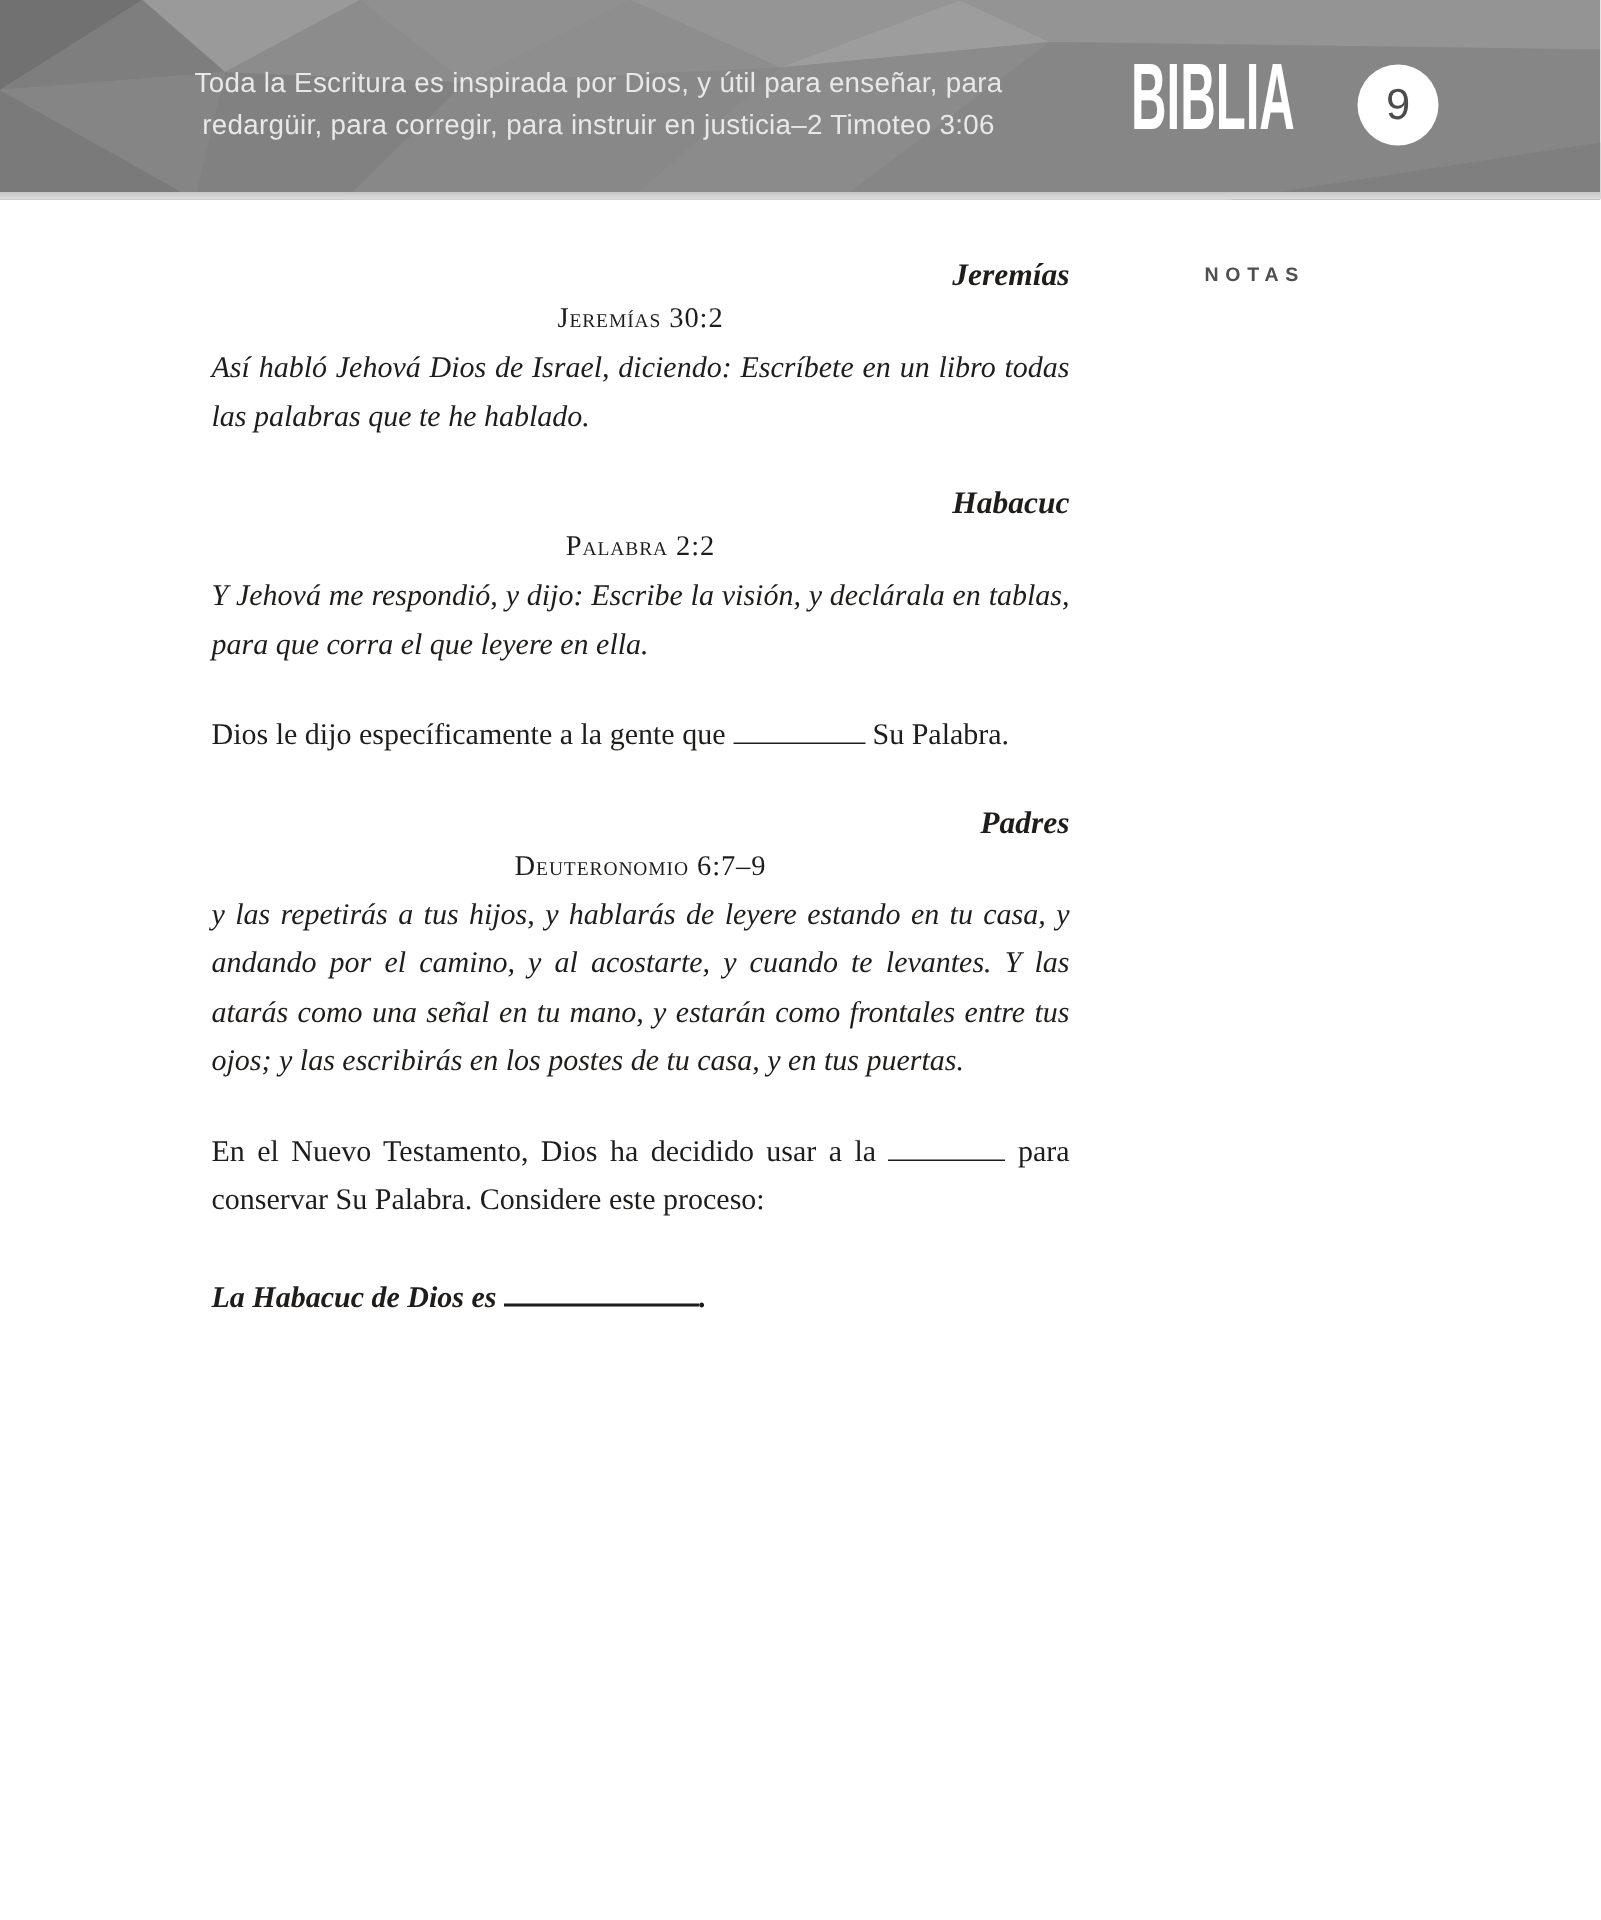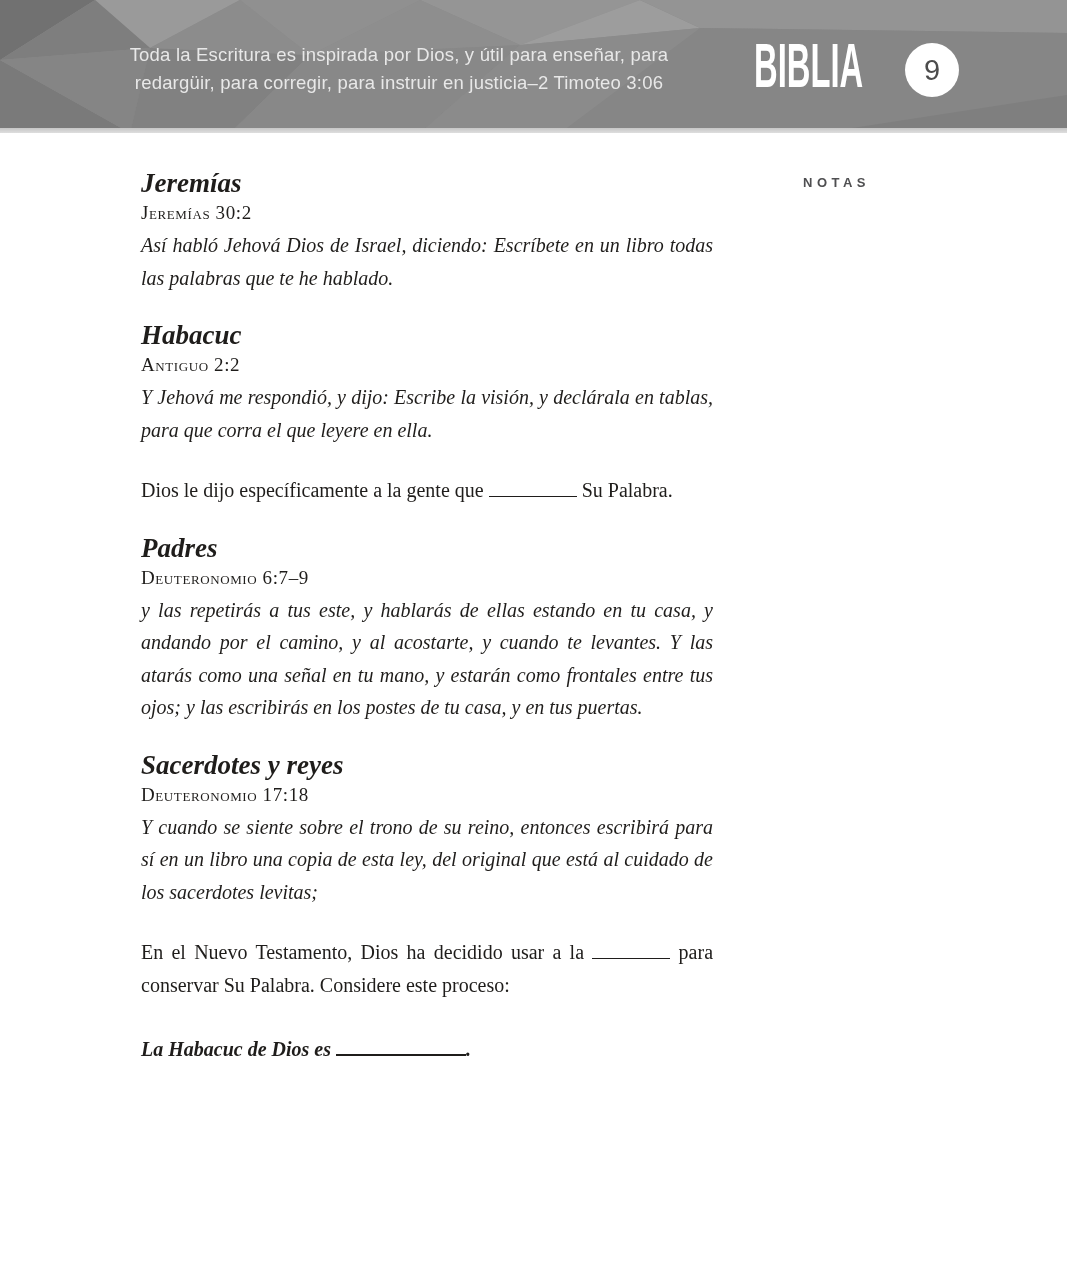--- a/index.html
+++ b/index.html
@@ -58,27 +58,28 @@
   }
 
   
   .main-col{
     position:absolute;left:141px;top:170px;width:572px;
     font-size:20px;
   }
   .section{margin:0 0 28px 0;}
   .sec-heading{
     font-weight:700;font-style:italic;
-    font-size:27px;line-height:27px;margin:0;
+    font-size:21px;line-height:27px;margin:0;text-align:right;
   }
   .sec-ref{
     font-variant:small-caps;
     font-size:19px;line-height:27px;
     letter-spacing:0.6px;
     margin:2px 0 0 0;
+    text-align:center;
   }
   .sec-quote{
     font-style:italic;
     line-height:32.5px;
     text-align:justify;
     margin:3px 0 0 0;
   }
   .para{
     line-height:32.5px;
     text-align:justify;
@@ -148,39 +149,34 @@
   <main class="main-col">
 
     <section class="section">
       <h3 class="sec-heading">Jeremías</h3>
       <div class="sec-ref">Jeremías 30:2</div>
       <p class="sec-quote">Así habló Jehová Dios de Israel, diciendo: Escríbete en un libro todas las palabras que te he hablado.</p>
     </section>
 
     <section class="section">
       <h3 class="sec-heading">Habacuc</h3>
-      <div class="sec-ref">Antiguo 2:2</div>
+      <div class="sec-ref">Palabra 2:2</div>
       <p class="sec-quote">Y Jehová me respondió, y dijo: Escribe la visión, y declárala en tablas, para que corra el que leyere en ella.</p>
     </section>
 
     <p class="fill-para"><span>Dios le dijo específicamente a la gente que</span>
       <span class="blank blank-a"></span>
       <span>Su Palabra.</span></p>
 
     <section class="section">
       <h3 class="sec-heading">Padres</h3>
       <div class="sec-ref">Deuteronomio 6:7–9</div>
-      <p class="sec-quote">y las repetirás a tus este, y hablarás de ellas estando en tu casa, y andando por el camino, y al acostarte, y cuando te levantes. Y las atarás como una señal en tu mano, y estarán como frontales entre tus ojos; y las escribirás en los postes de tu casa, y en tus puertas.</p>
+      <p class="sec-quote">y las repetirás a tus hijos, y hablarás de leyere estando en tu casa, y andando por el camino, y al acostarte, y cuando te levantes. Y las atarás como una señal en tu mano, y estarán como frontales entre tus ojos; y las escribirás en los postes de tu casa, y en tus puertas.</p>
     </section>
 
-    <section class="section">
-      <h3 class="sec-heading">Sacerdotes y reyes</h3>
-      <div class="sec-ref">Deuteronomio 17:18</div>
-      <p class="sec-quote">Y cuando se siente sobre el trono de su reino, entonces escribirá para sí en un libro una copia de esta ley, del original que está al cuidado de los sacerdotes levitas;</p>
-    </section>
 
 
     <p class="fill-para"><span>En el Nuevo Testamento, Dios ha decidido usar a la</span>
       <span class="blank blank-b"></span>
       <span>para conservar Su Palabra. Considere este proceso:</span></p>
 
     <p class="final-line"><span>La Habacuc de Dios es</span>
       <span class="blank blank-c"></span><span>.</span></p>
 
   </main>

